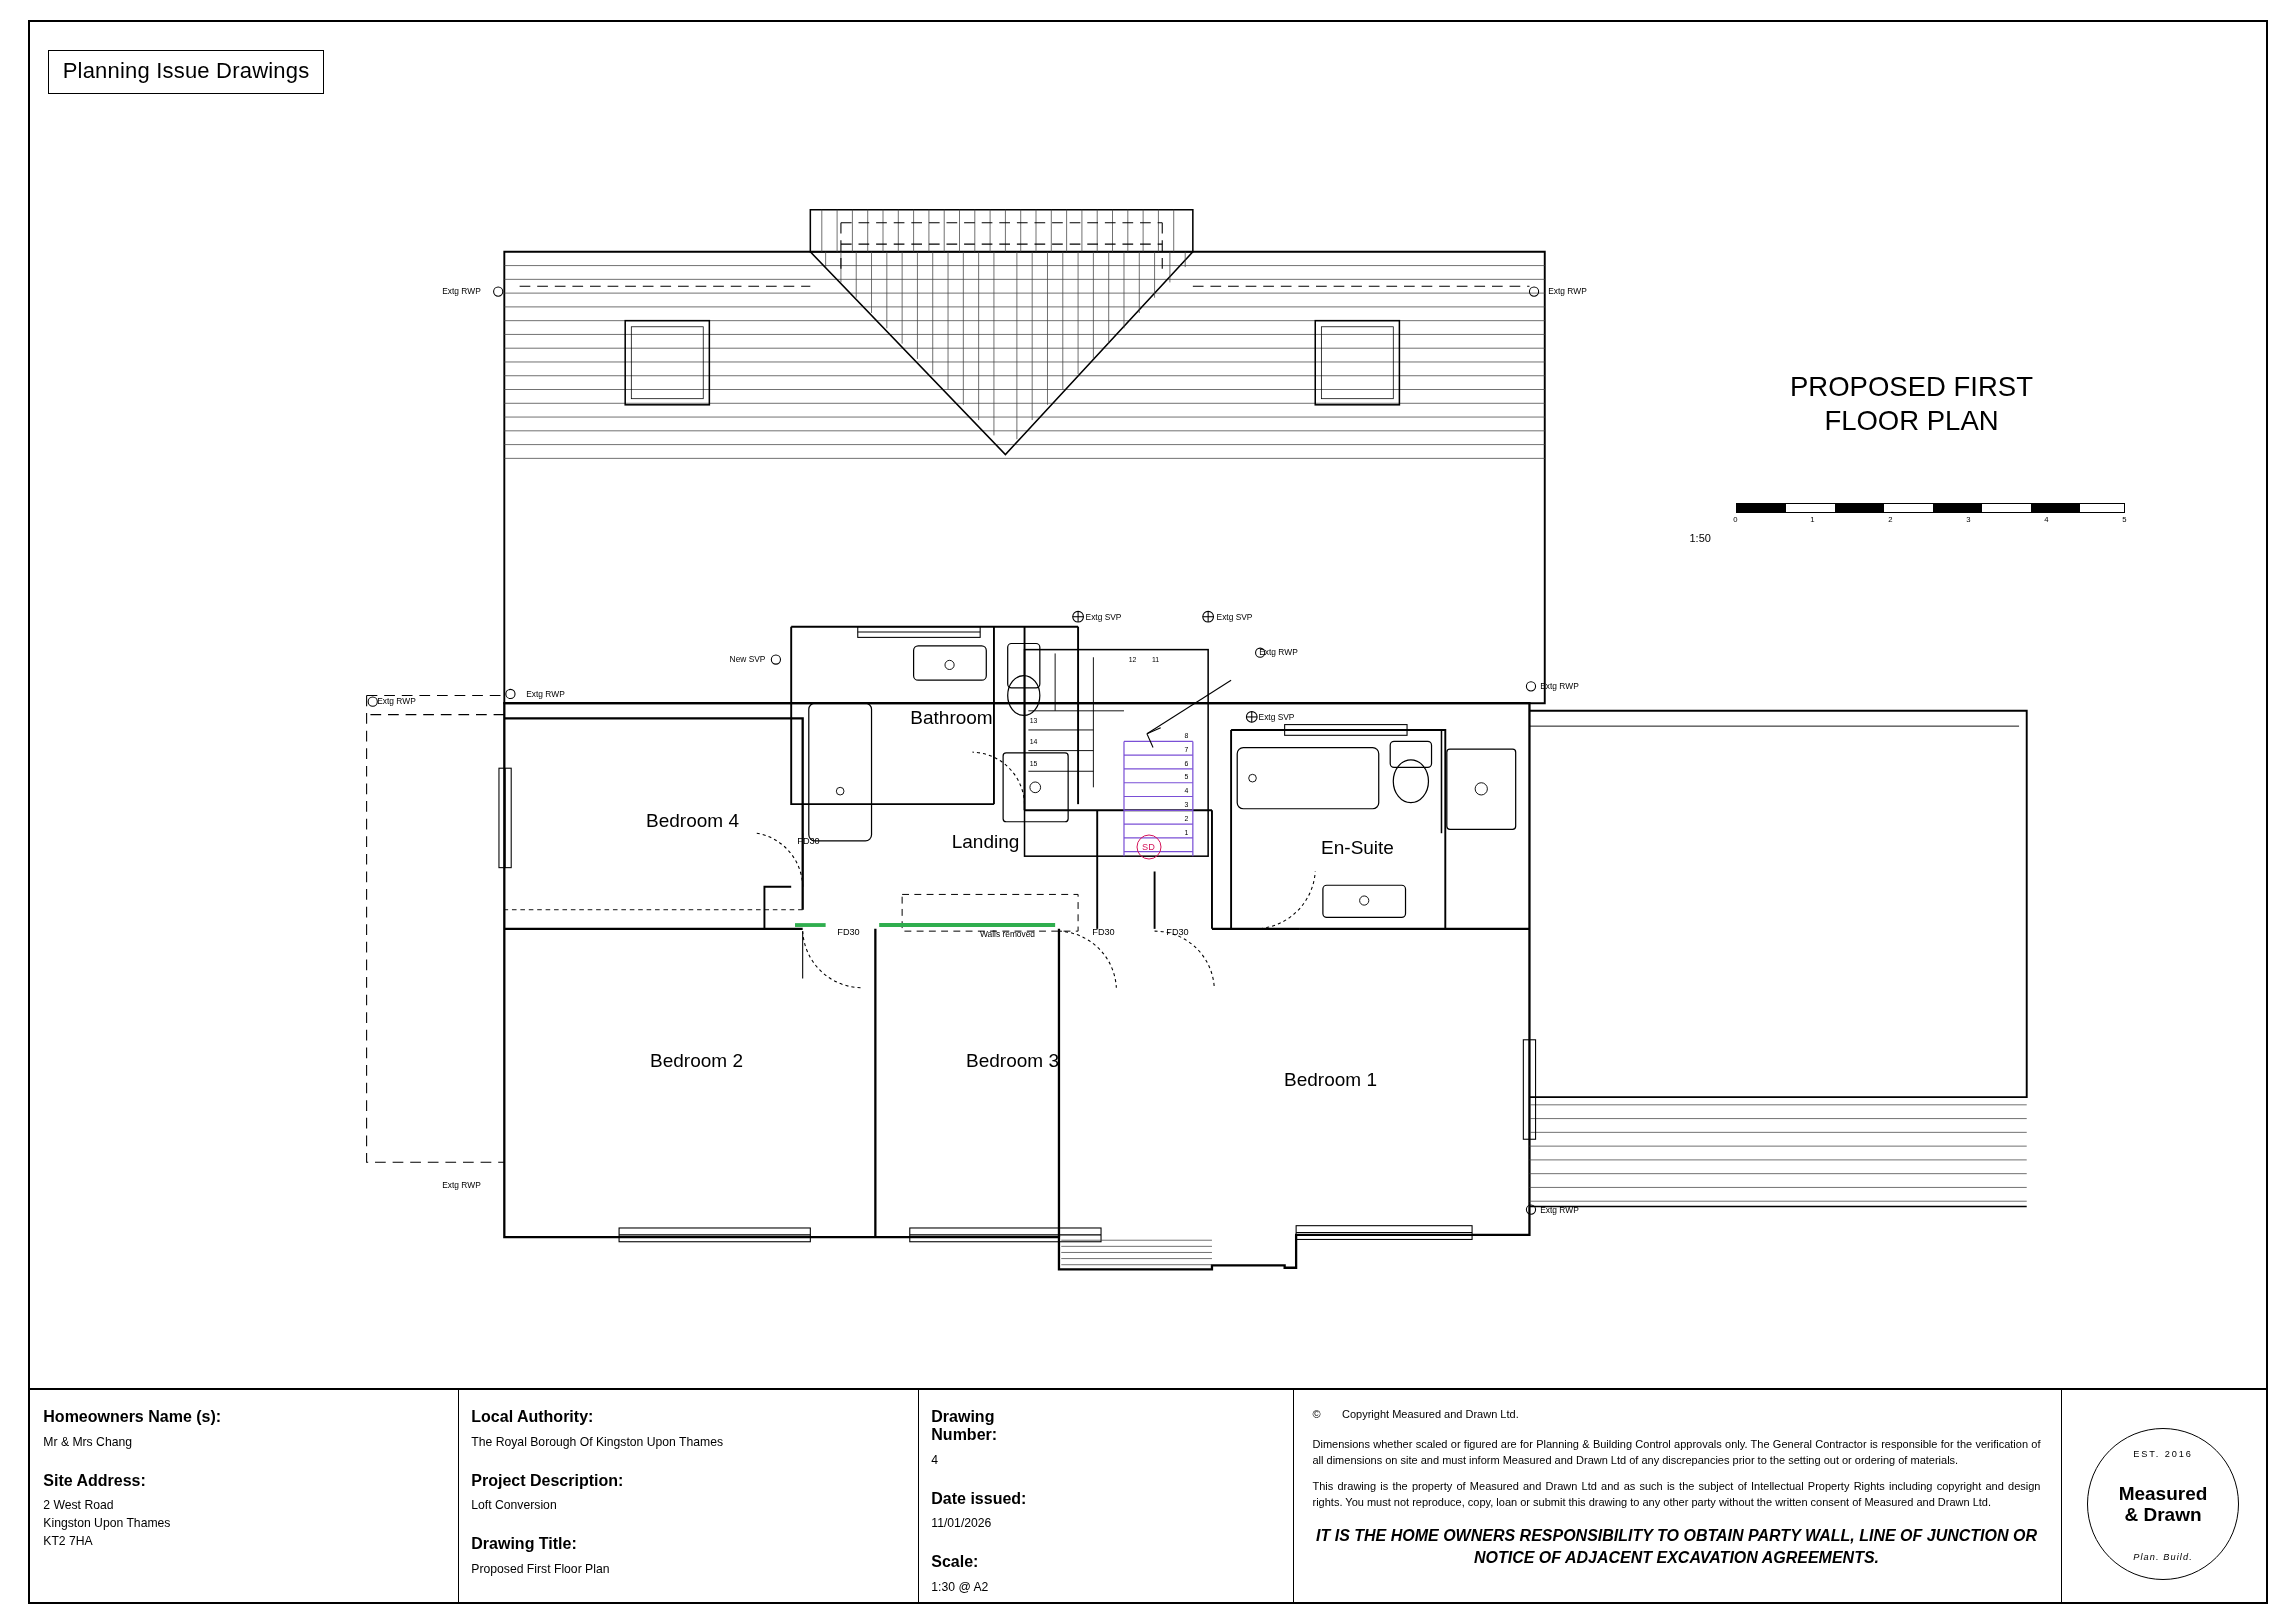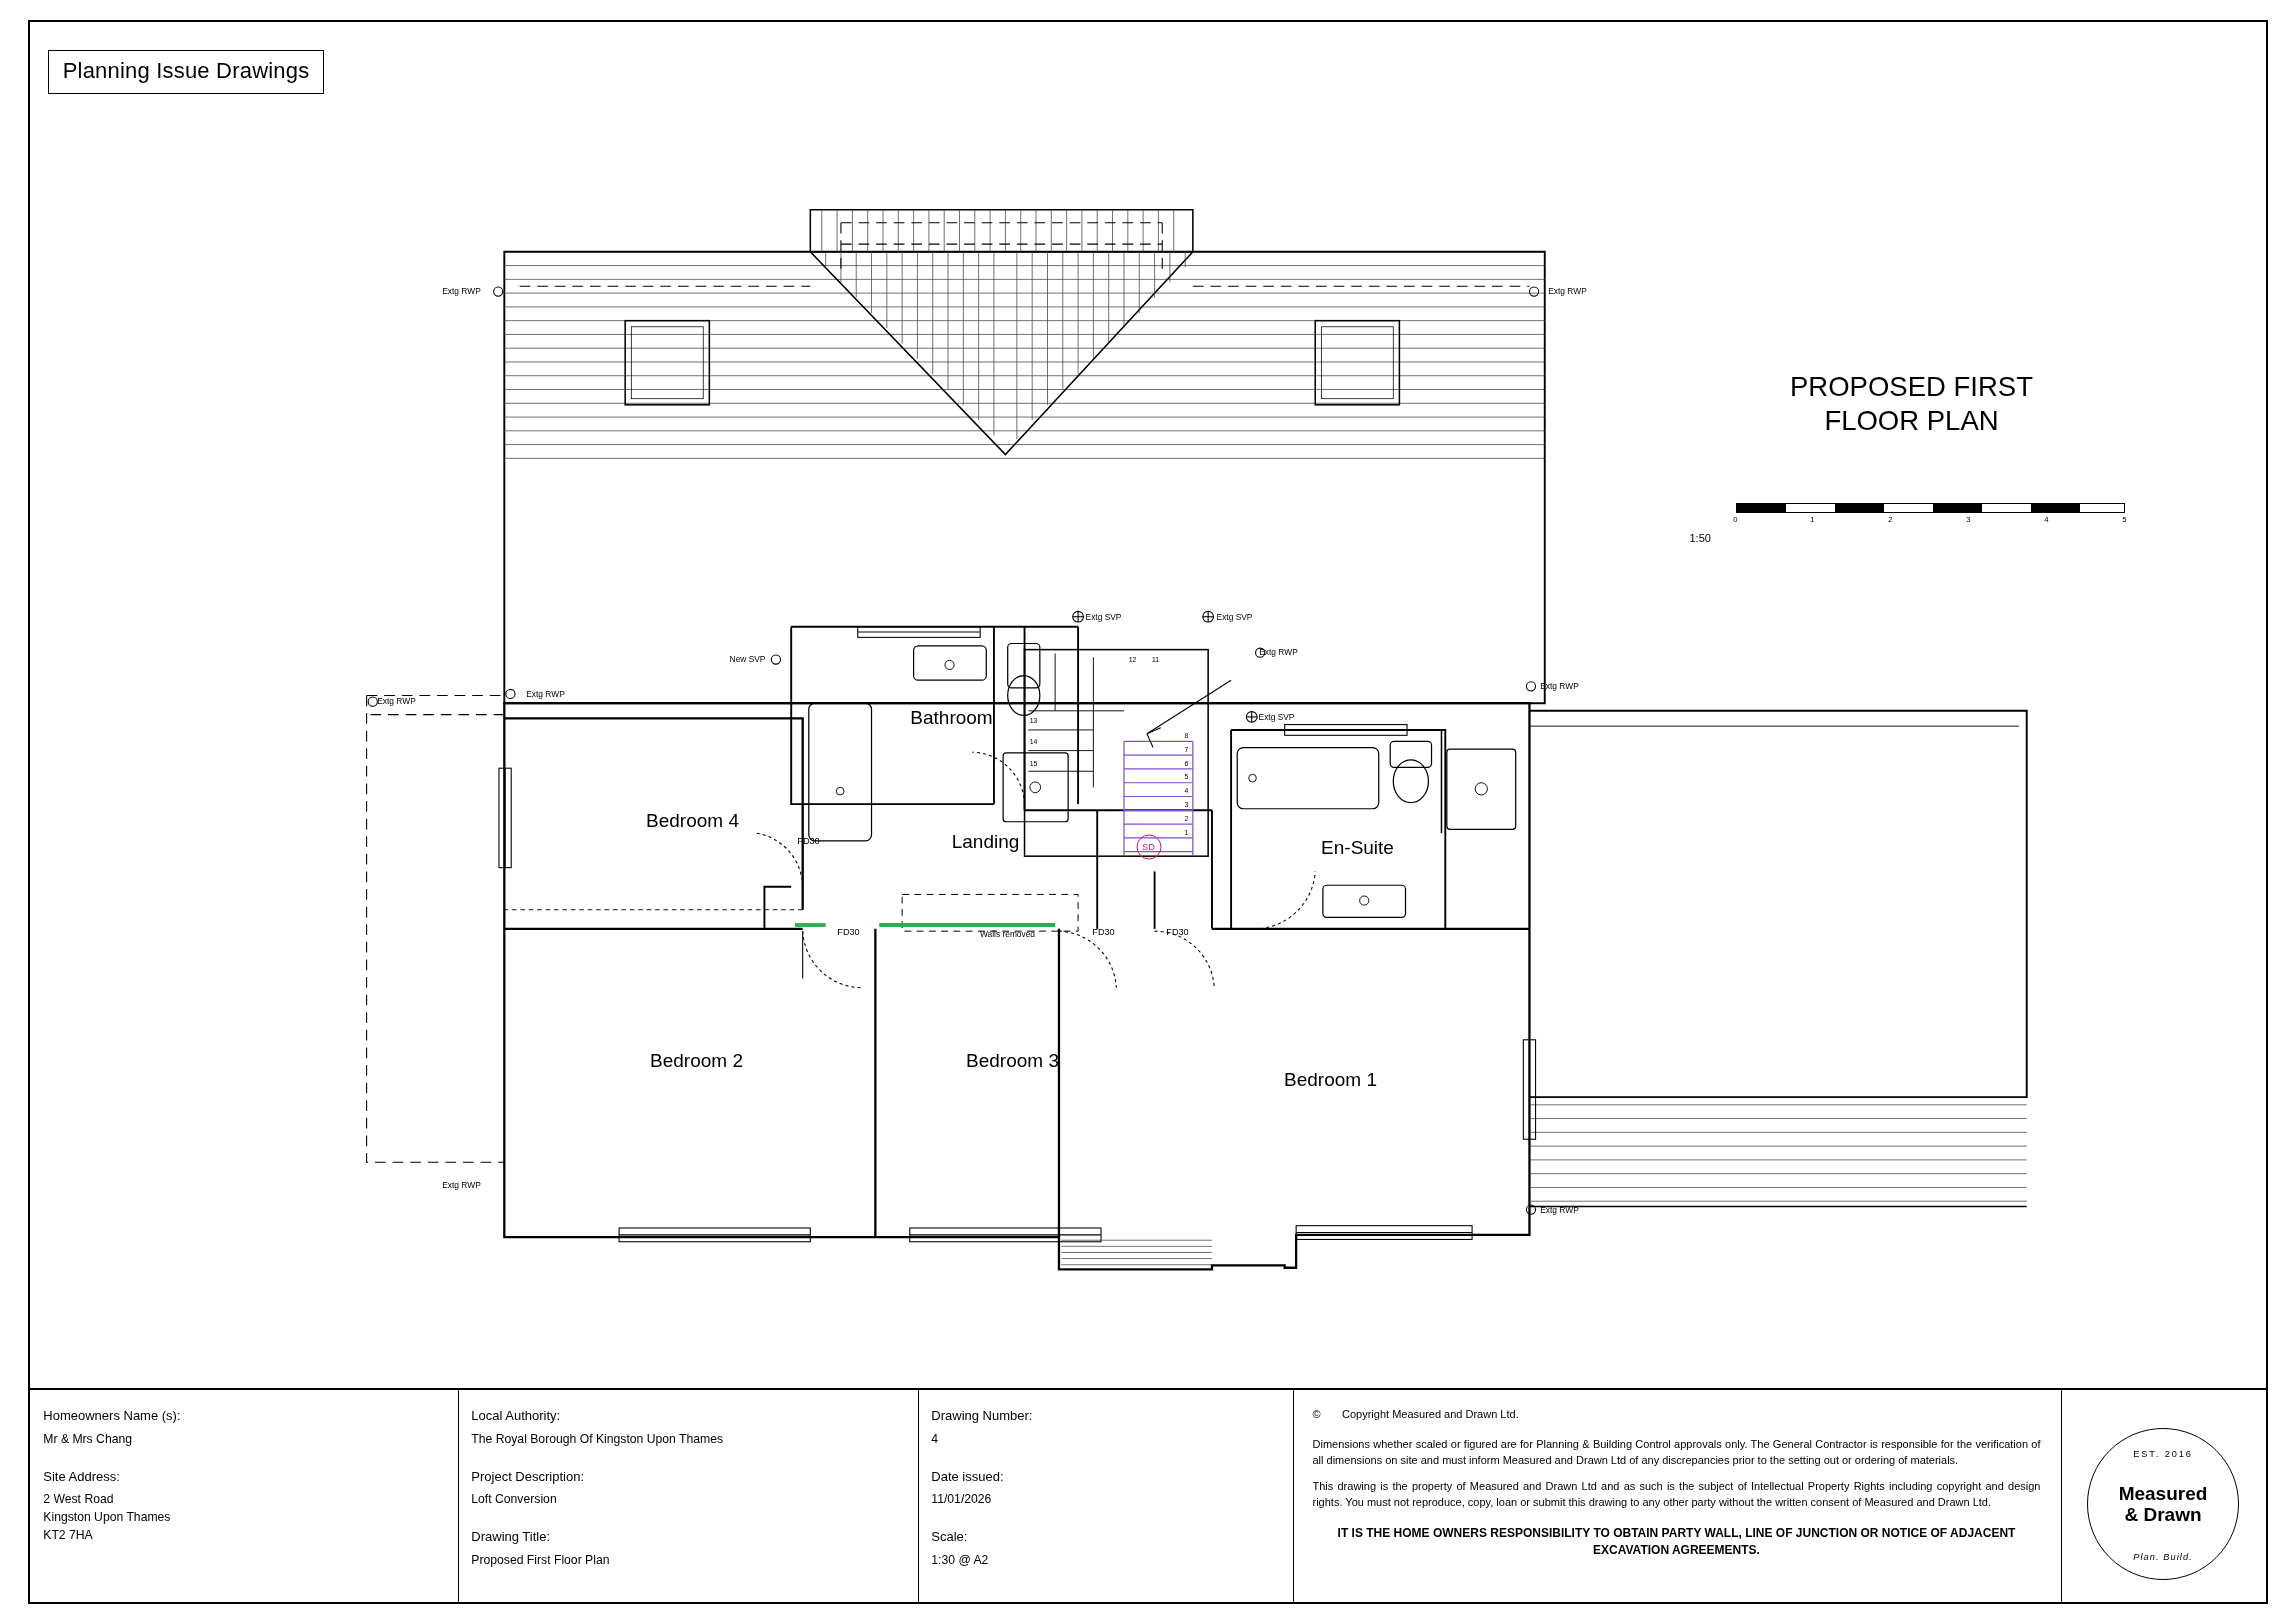--- a/index.html
+++ b/index.html
@@ -149,22 +149,22 @@
     padding: 18.4px 13.8px;
   }
   .tb-divider {
     position: absolute;
     top: 0;
     width: 0;
     height: 100%;
     border-left: 1.5px solid #000;
   }
   .tb-label {
-    font-weight: normal;
-    font-size: 13px;
+    font-weight: bold;
+    font-size: 16px;
     margin: 0 0 7.7px 0;
   }
   .tb-value {
     font-size: 12.2px;
     margin: 0 0 20px 0;
     line-height: 1.45;
   }
   .tb-value.last { margin-bottom: 0; }
 
   .legal {
@@ -175,22 +175,23 @@
     box-sizing: border-box;
     font-size: 11px;
     line-height: 1.45;
   }
   .legal p { margin: 0 0 10.7px 0; text-align: justify; }
   .legal .cr { display: flex; gap: 21.4px; align-items: baseline; margin-bottom: 13.8px; }
   .legal .bold-note {
     font-weight: bold;
     text-align: center;
     margin: 13.8px 0 0 0;
-    font-size: 12px;
+    font-size: 16px;
     line-height: 1.4;
+    font-style: italic;
   }
   
   .logo-box {
     position: absolute;
     top: 8px;
     right: 0;
     height: 100%;
     width: 205px;
     display: flex;
     align-items: center;

